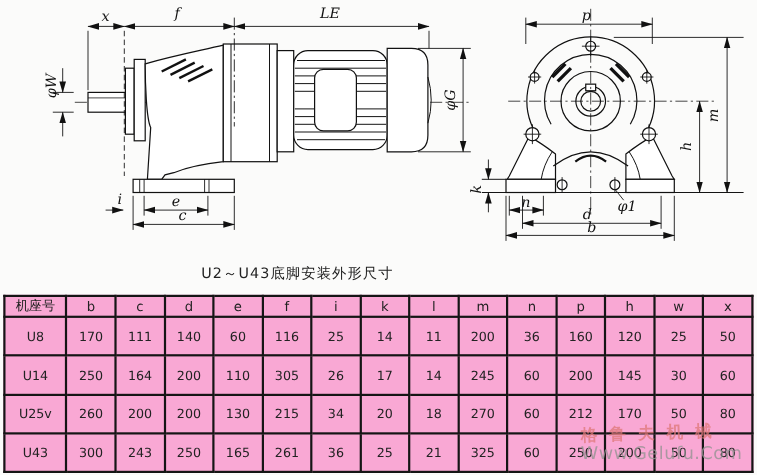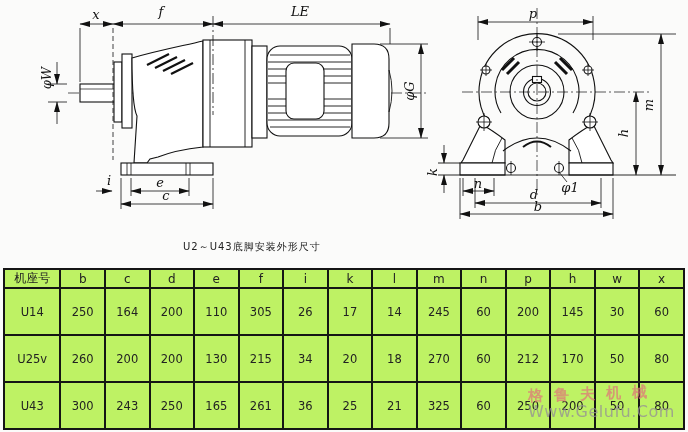--- a/index.html
+++ b/index.html
@@ -8,29 +8,29 @@
     background:#fbfbfa;
     font-family:"DejaVu Sans","Liberation Sans",sans-serif;
     color:#1a1a1a;
   }
   #stage{position:absolute;inset:0;}
   
   #drawings{position:absolute;left:0;top:0;width:688px;height:238px;}
   svg text{font-family:"DejaVu Serif","Liberation Serif",serif;font-style:italic;font-size:13px;fill:#111;}
   
   .caption-title{
-    position:absolute;left:183px;top:240px;font-size:10px;color:#222;
+    position:absolute;left:183px;top:240px;font-size:13px;color:#222;
     letter-spacing:1px;
   }
   .caption-unit{
     position:absolute;left:448px;top:240px;font-size:13px;color:#222;margin-top:48px;
   }
   
   #dim-table-wrap{position:absolute;left:3px;top:268px;width:682px;height:162px;}
-  table{border-collapse:collapse;width:100%;height:100%;table-layout:fixed;background:#bef264;}
+  table{border-collapse:collapse;width:100%;height:100%;table-layout:fixed;background:#f9a8d4;}
   th,td{
     border:2px solid #151515;text-align:center;vertical-align:middle;
     font-size:11.5px;font-weight:normal;padding:0;color:#222;
     font-family:"DejaVu Sans","Liberation Sans",sans-serif;
     overflow:hidden;white-space:nowrap;
   }
   th{font-size:12px;}
   col.c0{width:8.3%;}
   
   #watermark{position:absolute;right:0px;top:384px;width:160px;pointer-events:none;z-index:5;}
@@ -271,20 +271,37 @@
             <th>m</th>
             <th>n</th>
             <th>p</th>
             <th>h</th>
             <th>w</th>
             <th>x</th>
           </tr>
         </thead>
       <tbody id="tbl-body">
           <tr>
+            <td>U8</td>
+            <td>170</td>
+            <td>111</td>
+            <td>140</td>
+            <td>60</td>
+            <td>116</td>
+            <td>25</td>
+            <td>14</td>
+            <td>11</td>
+            <td>200</td>
+            <td>36</td>
+            <td>160</td>
+            <td>120</td>
+            <td>25</td>
+            <td>50</td>
+          </tr>
+          <tr>
             <td>U14</td>
             <td>250</td>
             <td>164</td>
             <td>200</td>
             <td>110</td>
             <td>305</td>
             <td>26</td>
             <td>17</td>
             <td>14</td>
             <td>245</td>

